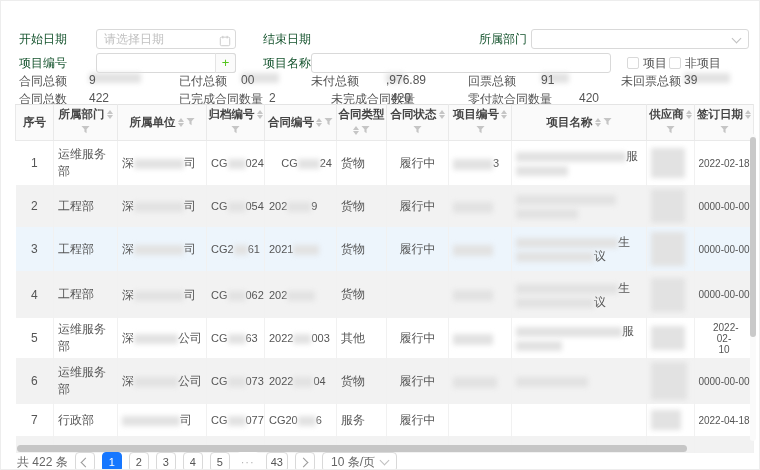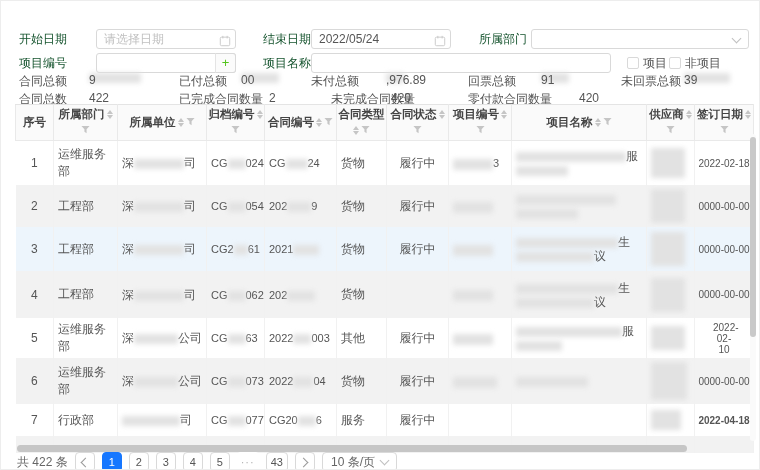--- a/index.html
+++ b/index.html
@@ -56,30 +56,20 @@
     <input class="inp" placeholder="请选择日期" style="">
     <span class="cal">
       <svg width="12" height="12" viewBox="0 0 14 14">
           <rect x="1.5" y="2.5" width="11" height="10" rx="1.5" fill="none" stroke="#c4c4c4"></rect>
           <line x1="4.5" y1="1" x2="4.5" y2="4" stroke="#c4c4c4"></line>
           <line x1="9.5" y1="1" x2="9.5" y2="4" stroke="#c4c4c4"></line>
         </svg>
     </span>
   </div>
   <div class="flabel" style="left:262px;top:28px;">结束日期</div>
-  <div class="fwrap" style="left:310px;top:28px;width:140px;">
-    <input class="inp" value="2022/05/24" style="">
-    <span class="cal">
-      <svg width="12" height="12" viewBox="0 0 14 14">
-          <rect x="1.5" y="2.5" width="11" height="10" rx="1.5" fill="none" stroke="#c4c4c4"></rect>
-          <line x1="4.5" y1="1" x2="4.5" y2="4" stroke="#c4c4c4"></line>
-          <line x1="9.5" y1="1" x2="9.5" y2="4" stroke="#c4c4c4"></line>
-        </svg>
-    </span>
-  </div>
   <div class="flabel" style="left:478px;top:28px;">所属部门</div>
   <div class="select" style="left:530px;top:28px;width:218px;">
     <span class="chev"></span>
   </div>
 
   <div class="flabel" style="left:18px;top:52px;">项目编号</div>
   <div class="fwrap" style="left:95px;top:52px;width:140px;">
     <input class="inp" style="padding-right: 26px;" value="">
     <span class="plusbtn">+</span>
   </div>
@@ -258,21 +248,21 @@
     <tbody>
         <tr class="rw-w" style="height: 45px;">
           <td style="text-align: center; font-size: 12px;">1</td>
           <td style="text-align: left; font-size: 12px;">运维服务部</td>
           <td style="text-align: left; font-size: 12px;">
             <div class="ln"><span>深</span><span class="bl" style="width: 50px; height: 10px;"></span><span>司</span></div>
           </td>
           <td style="text-align: left; font-size: 11px;">
             <div class="ln"><span>CG</span><span class="bl" style="width: 18px; height: 10px;"></span><span>024</span></div>
           </td>
-          <td style="text-align: left; font-size: 11px;">
+          <td style="text-align: right; font-size: 11px;">
             <div class="ln"><span>CG</span><span class="bl" style="width: 22px; height: 10px;"></span><span>24</span></div>
           </td>
           <td style="text-align: left; font-size: 12px;">货物</td>
           <td style="text-align: center; font-size: 12px;">履行中</td>
           <td style="text-align: left; font-size: 11px;">
             <div class="ln"><span class="bl" style="width: 40px; height: 11px;"></span><span>3</span></div>
           </td>
           <td style="text-align: left; font-size: 12px;">
             <div class="ln"><span class="bl" style="width: 110px; height: 10px;"></span><span>服</span></div>
             <div class="ln"><span class="bl" style="width: 52px; height: 10px;"></span></div>
@@ -423,21 +413,21 @@
           <td style="text-align: left; font-size: 11px;">
             <div class="ln"><span>CG20</span><span class="bl" style="width: 18px; height: 10px;"></span><span>6</span></div>
           </td>
           <td style="text-align: left; font-size: 12px;">服务</td>
           <td style="text-align: center; font-size: 12px;">履行中</td>
           <td style="text-align: left; font-size: 11px;"></td>
           <td style="text-align: left; font-size: 12px;"></td>
           <td style="text-align: left; font-size: 12px;">
             <div class="ln"><span class="bl" style="width: 30px; height: 20px;"></span></div>
           </td>
-          <td style="text-align: center; font-size: 10px; padding: 3px 1px; font-weight: bold;">2022-04-18</td>
+          <td style="text-align: center; font-size: 10px; padding: 3px 1px;">2022-04-18</td>
         </tr>
         <tr class="rw-g" style="height: 17px;">
           <td></td>
           <td></td>
           <td></td>
           <td></td>
           <td></td>
           <td></td>
           <td></td>
           <td></td>

